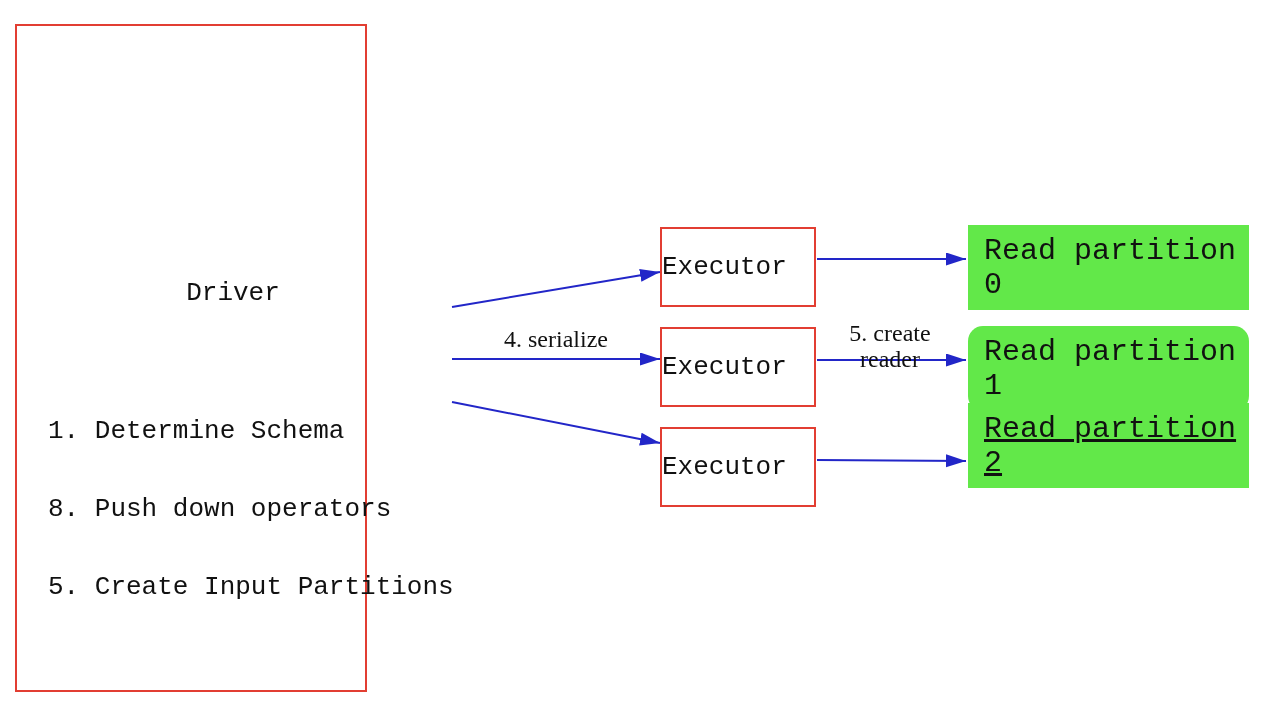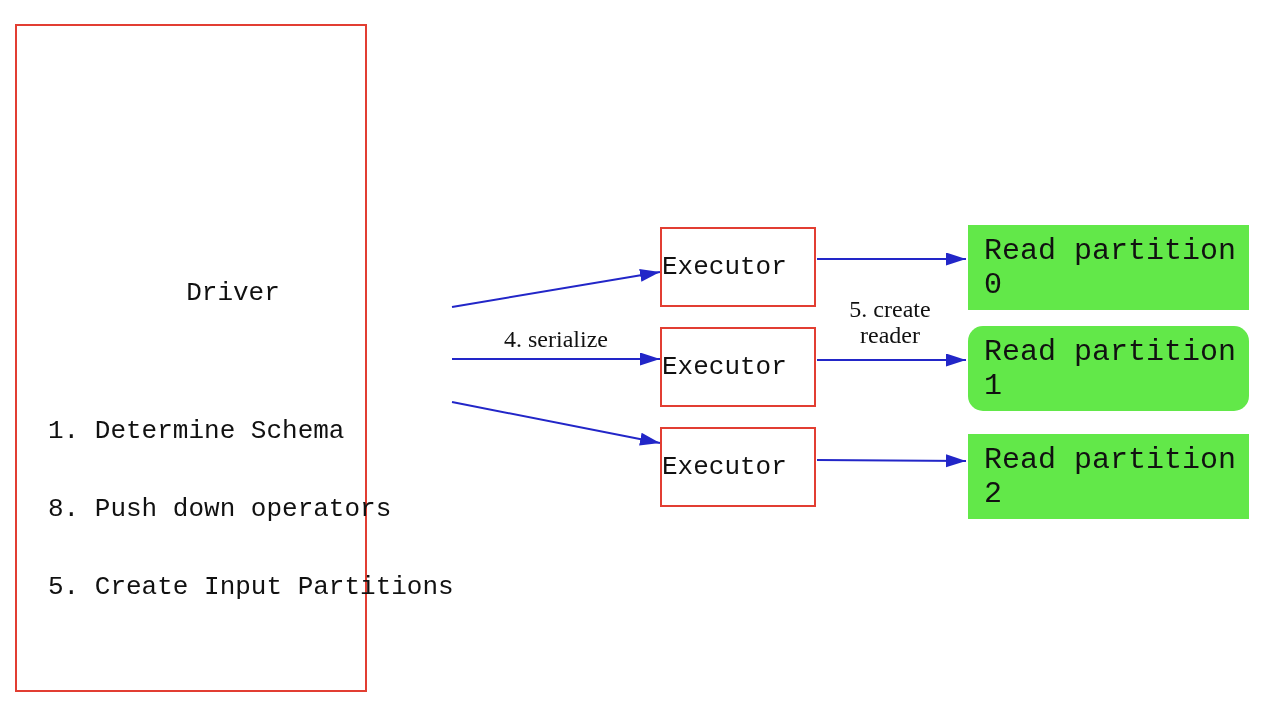--- a/index.html
+++ b/index.html
@@ -48,30 +48,30 @@
   .executor-2{top:427px;}
   .partition-box{
     position:absolute;left:968px;width:281px;height:85px;
     background:var(--partition-green);
     display:flex;align-items:center;
     padding-left:16px;
     font-size:30px;
   }
   .partition-0{top:225px;}
   .partition-1{top:326px;border-radius:15px;}
-  .partition-2{top:434px;}
+  .partition-2{top:403px;text-decoration:underline;}
   .edge-label{
     position:absolute;
     font-family:"Liberation Serif", serif;
     font-size:24px;line-height:26px;
     text-align:center;
     color:var(--text-black);
   }
   .label-serialize{left:456px;top:306px;width:200px;margin-top:20px;}
-  .label-create{left:838px;top:296px;width:104px;}
+  .label-create{left:838px;top:320px;width:104px;}
   .edge-label span{display:block;}
 </style>
 </head>
 <body>
 
 <div class="canvas">
 
   <svg class="arrows" viewBox="0 0 1270 710" xmlns="http://www.w3.org/2000/svg">
     <defs>
       <marker id="ah" markerUnits="userSpaceOnUse" markerWidth="22" markerHeight="15" refX="20" refY="6.5" orient="auto">

